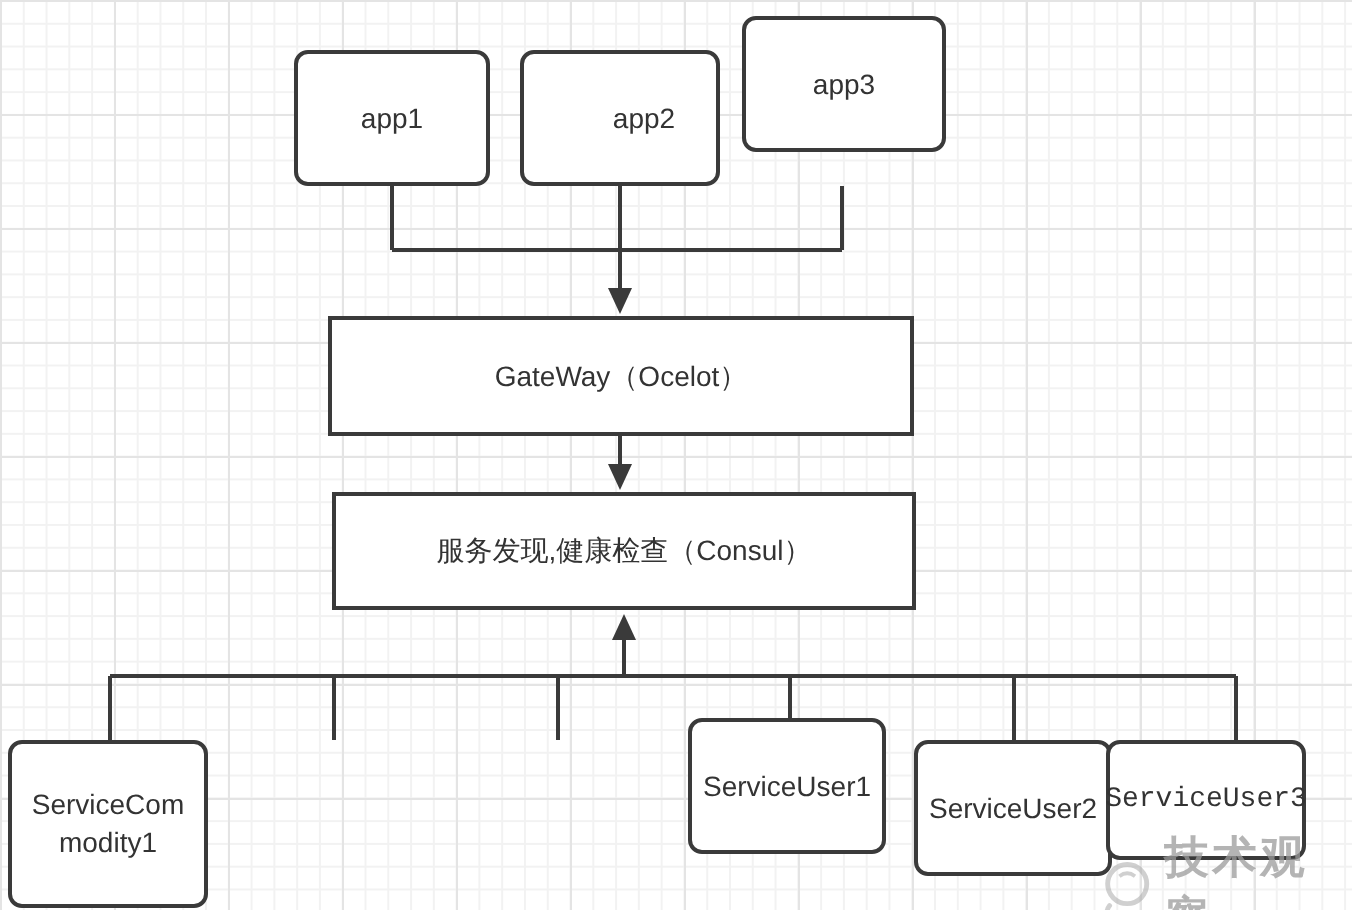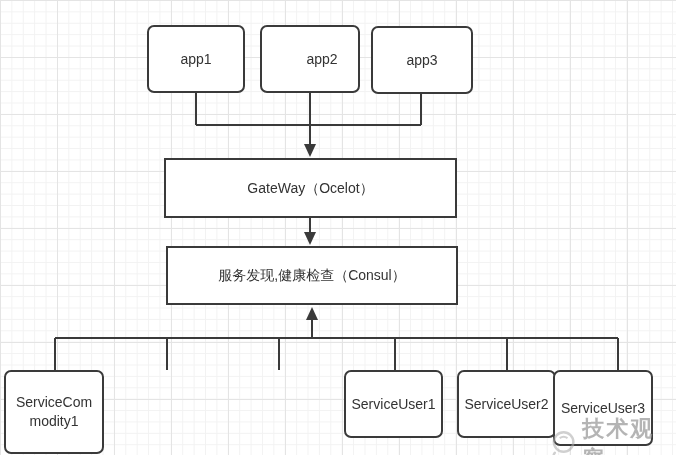--- a/index.html
+++ b/index.html
@@ -22,29 +22,29 @@
     display:flex;align-items:center;justify-content:center;
     background:#ffffff;
     border:2px solid #3a3a3a;
     color:#333333;
     font-size:14px;line-height:1.35;text-align:center;
     box-sizing:border-box;
   }
   .rounded{border-radius:7px;}
   .app1{left:147px;top:25px;width:98px;height:68px;}
   .app2{left:260px;top:25px;width:100px;height:68px;padding-left:24px;}
-  .app3{left:371px;top:26px;width:102px;height:68px;}
+  .app3{left:371px;top:8px;width:102px;height:68px;}
   .gateway{left:164px;top:158px;width:293px;height:60px;}
   .discovery{left:166px;top:246px;width:292px;height:59px;}
   .svc1{left:4px;top:370px;width:100px;height:84px;}
   .svc2{left:117px;top:370px;width:101px;height:68px;}
   .svc3{left:229px;top:370px;width:100px;height:68px;}
-  .svc4{left:344px;top:370px;width:99px;height:68px;}
+  .svc4{left:344px;top:359px;width:99px;height:68px;}
   .svc5{left:457px;top:370px;width:99px;height:68px;}
-  .svc6{left:553px;top:370px;width:100px;height:76px;}
+  .svc6{left:553px;top:370px;width:100px;height:60px;font-family:Liberation Mono, monospace;}
   .two-line{display:inline-block;width:84px;word-break:break-all;}
   .watermark{
     position:absolute;left:547px;top:414px;z-index:3;
     display:flex;align-items:center;gap:4px;
     color:rgba(155,155,155,0.75);
     font-size:22px;font-weight:700;letter-spacing:2px;
     pointer-events:none;
   }
   .wm-icon{opacity:0.55;}
 </style>

